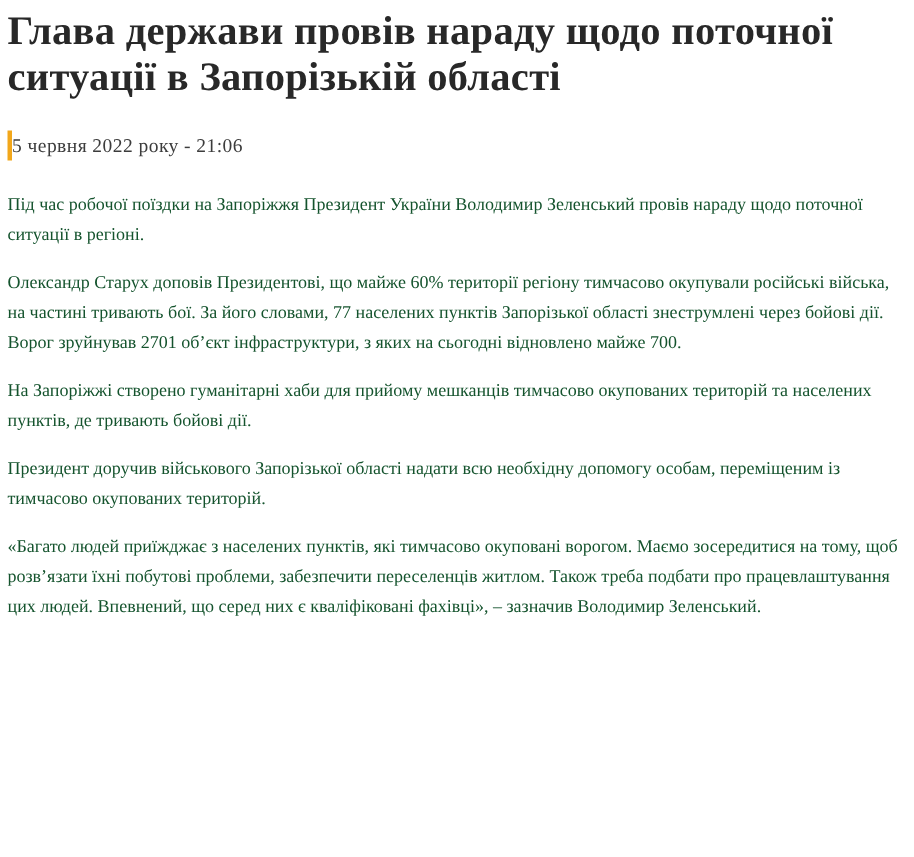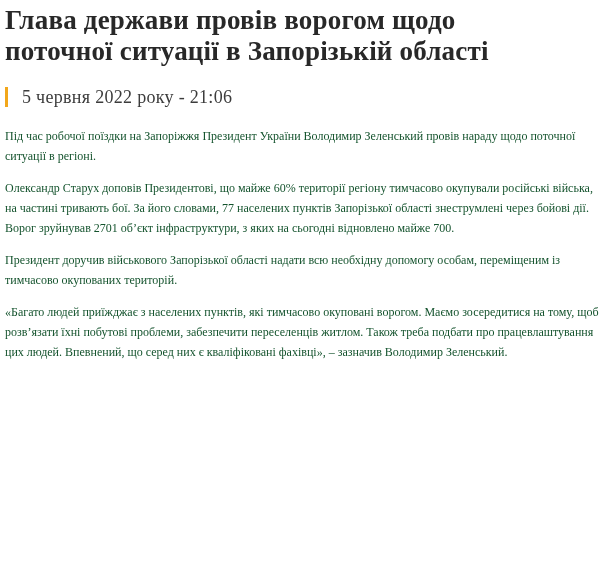--- a/index.html
+++ b/index.html
@@ -34,46 +34,46 @@
     height: 20px;
   }
   .accent-bar {
     display: inline-block;
     width: 3px;
     height: 20px;
     background: #f2a71b; 
     flex: 0 0 auto;
   }
   .date-text {
-    margin-left: 14px;
-    font-size: 18px;
+    font-size: 13px;
     line-height: 20px;
     color: #3c3c3c;
     letter-spacing: 0.3px;
   }
   .article-body p {
     margin: 0 0 12px 0;
     font-size: 12px;
     line-height: 20px;
     color: #14532d;
     max-width: 597px;
   }
 </style>
 </head>
 <body>
 
 <div class="page">
 
-  <h1 class="article-title" style="color: rgb(40, 40, 40);">Глава держави провів ворогом щодо поточної ситуації в Запорізькій області</h1>
+  <h1 class="article-title" style="color: rgb(40, 40, 40);">Глава держави провів нараду щодо поточної ситуації в Запорізькій області</h1>
 
   <div class="date-row">
     <span class="accent-bar" style="background: rgb(242, 167, 27);"></span>
     <span class="date-text">5 червня 2022 року - 21:06</span>
   </div>
 
   <div class="article-body">
     <p>Під час робочої поїздки на Запоріжжя Президент України Володимир Зеленський провів нараду щодо поточної ситуації в регіоні.</p>
     <p>Олександр Старух доповів Президентові, що майже 60% території регіону тимчасово окупували російські війська, на частині тривають бої. За його словами, 77 населених пунктів Запорізької області знеструмлені через бойові дії. Ворог зруйнував 2701 об’єкт інфраструктури, з яких на сьогодні відновлено майже 700.</p>
+    <p>На Запоріжжі створено гуманітарні хаби для прийому мешканців тимчасово окупованих територій та населених пунктів, де тривають бойові дії.</p>
     <p>Президент доручив військового Запорізької області надати всю необхідну допомогу особам, переміщеним із тимчасово окупованих територій.</p>
     <p>«Багато людей приїжджає з населених пунктів, які тимчасово окуповані ворогом. Маємо зосередитися на тому, щоб розв’язати їхні побутові проблеми, забезпечити переселенців житлом. Також треба подбати про працевлаштування цих людей. Впевнений, що серед них є кваліфіковані фахівці», – зазначив Володимир Зеленський.</p>
   </div>
 
 </div>
 
 </body></html>

